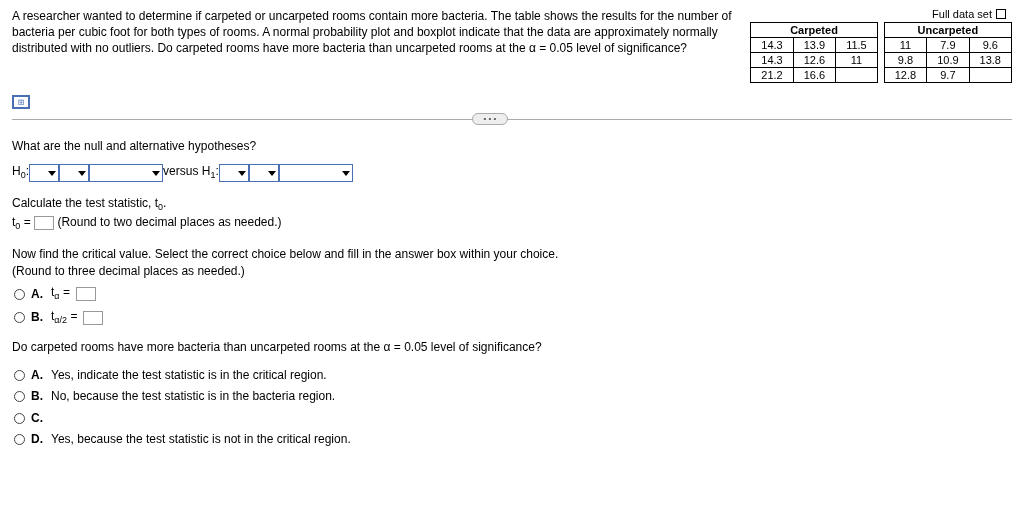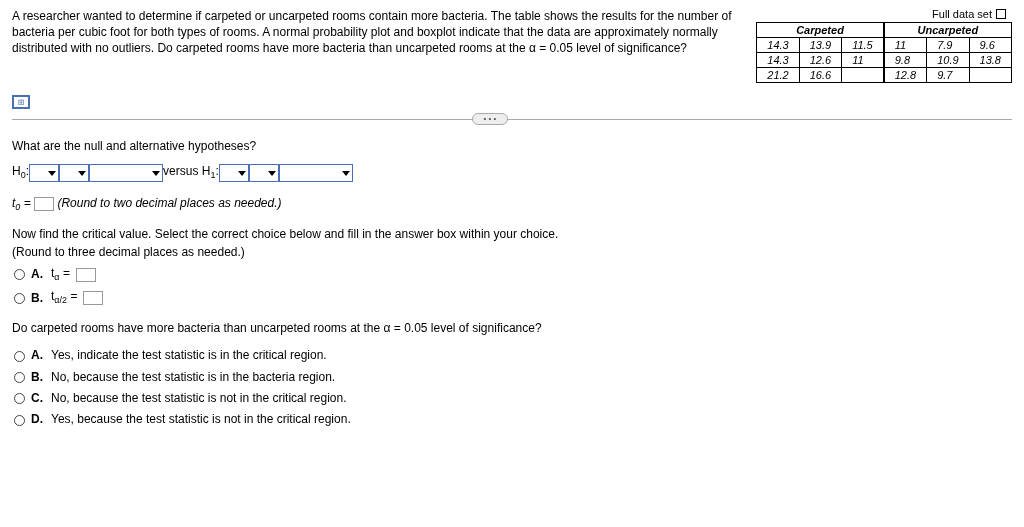--- a/index.html
+++ b/index.html
@@ -35,31 +35,31 @@
       padding-right: 6px;
     }
     .popup-icon {
       width: 10px; height: 10px;
       border: 1px solid #000;
       display: inline-block;
       position: relative;
     }
     .data-tables {
       display: flex;
-      font-style: italic;
+      gap: 6px;
     }
     .data-table {
       border: 1px solid #000;
       border-collapse: collapse;
       font-size: 11px;
     }
     .data-table td {
       border: 1px solid #000;
       padding: 1px 10px;
-      text-align: left;
+      text-align: center;
       min-width: 34px;
     }
     .data-table th {
       border: 1px solid #000;
       padding: 1px 4px;
       font-weight: bold;
       text-align: center;
     }
     .tdist-link {
       margin-top: 12px;
@@ -240,21 +240,22 @@
     <span class="dd sm">
         <span class="caret"></span>
       </span>
     <span class="dd md">
         <span class="caret"></span>
       </span>
   </div>
 </div>
 
 <div class="question-block">
-  <div style="margin-top:8px;font-style:italic;">
+  <div><span>Calculate the test statistic, t</span><span class="sub">0</span>.</div>
+  <div style="">
     <span><span>t</span><span class="sub">0</span></span><span> = </span>
     <span class="num-input"></span>
     <span>(Round to two decimal places as needed.)</span>
   </div>
 </div>
 
 <div class="question-block">
   <div>Now find the critical value. Select the correct choice below and fill in the answer box within your choice.</div>
   <div>(Round to three decimal places as needed.)</div>
   <div class="choice-row">
@@ -280,20 +281,19 @@
     <span>Yes, indicate the test statistic is in the critical region.</span>
   </div>
   <div class="choice-row">
     <span class="radio"></span>
     <span class="choice-letter">B.</span>
     <span>No, because the test statistic is in the bacteria region.</span>
   </div>
   <div class="choice-row">
     <span class="radio"></span>
     <span class="choice-letter">C.</span>
-    <span>No, because the test statistic is not in the critical region.</span>
   </div>
   <div class="choice-row">
     <span class="radio"></span>
     <span class="choice-letter">D.</span>
     <span>Yes, because the test statistic is not in the critical region.</span>
   </div>
 </div>
 
 </body></html>

